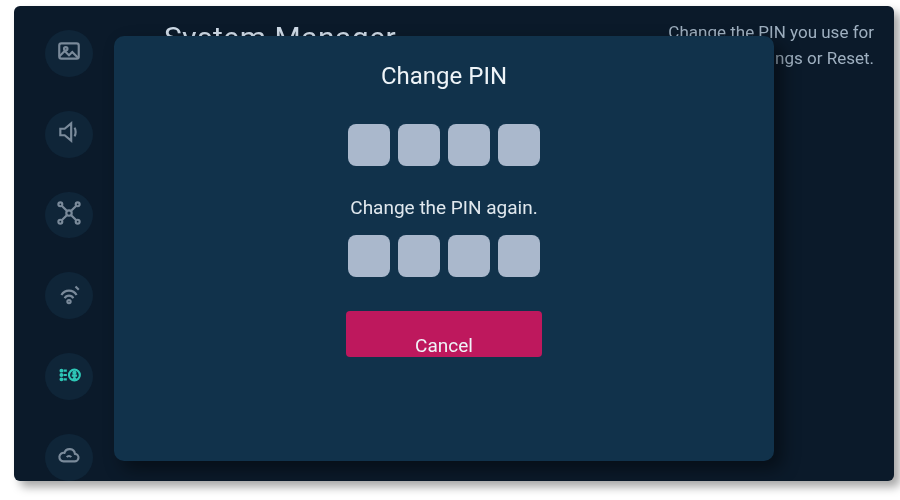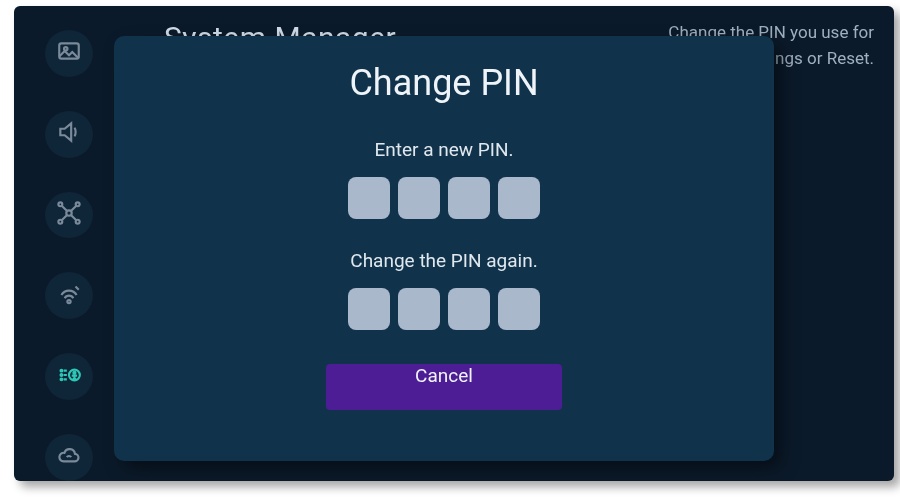--- a/index.html
+++ b/index.html
@@ -59,21 +59,21 @@
     background: #11324b;
     border-radius: 10px;
     box-shadow: 8px 8px 18px rgba(0,0,0,0.45);
     color: #e8f0f6;
     display: flex;
     flex-direction: column;
     align-items: center;
     padding-top: 26px;
   }
   .modal h1 {
-    font-size: 36px;
+    font-size: 24px;
     font-weight: 400;
     color: #eef4f8;
     margin-bottom: 34px;
   }
   .modal .prompt {
     font-size: 19px;
     color: #e0e8ee;
     margin-bottom: 16px;
   }
   .pin-row {
@@ -81,28 +81,28 @@
     gap: 8px;
     margin-bottom: 30px;
   }
   .pin-row:last-of-type { margin-bottom: 24px; }
   .pin-box {
     width: 42px; height: 42px;
     background: #aab8cc;
     border-radius: 8px;
   }
   .cancel-btn {
-    width: 236px;
+    width: 196px;
     height: 46px;
-    background: #4c1d95;
+    background: #be185d;
     color: #f0f4f8;
     font-size: 19px;
     border-radius: 4px;
     display: flex;
-    align-items: flex-start;
+    align-items: flex-end;
     justify-content: center;
     margin-top: 4px;
   }
 </style>
 </head>
 <body>
 
 <div class="screen">
 
   <div class="sidebar">
@@ -167,21 +167,20 @@
       </span>
     </div>
   </div>
 
   <div class="page-title">System Manager</div>
   <div class="help-text">Change the PIN you use for Settings or Reset.</div>
 
   <div class="modal">
     <h1>Change PIN</h1>
 
-    <div class="prompt">Enter a new PIN.</div>
     <div class="pin-row">
       <div class="pin-box"></div>
       <div class="pin-box"></div>
       <div class="pin-box"></div>
       <div class="pin-box"></div>
     </div>
 
     <div class="prompt">Change the PIN again.</div>
     <div class="pin-row">
       <div class="pin-box"></div>

